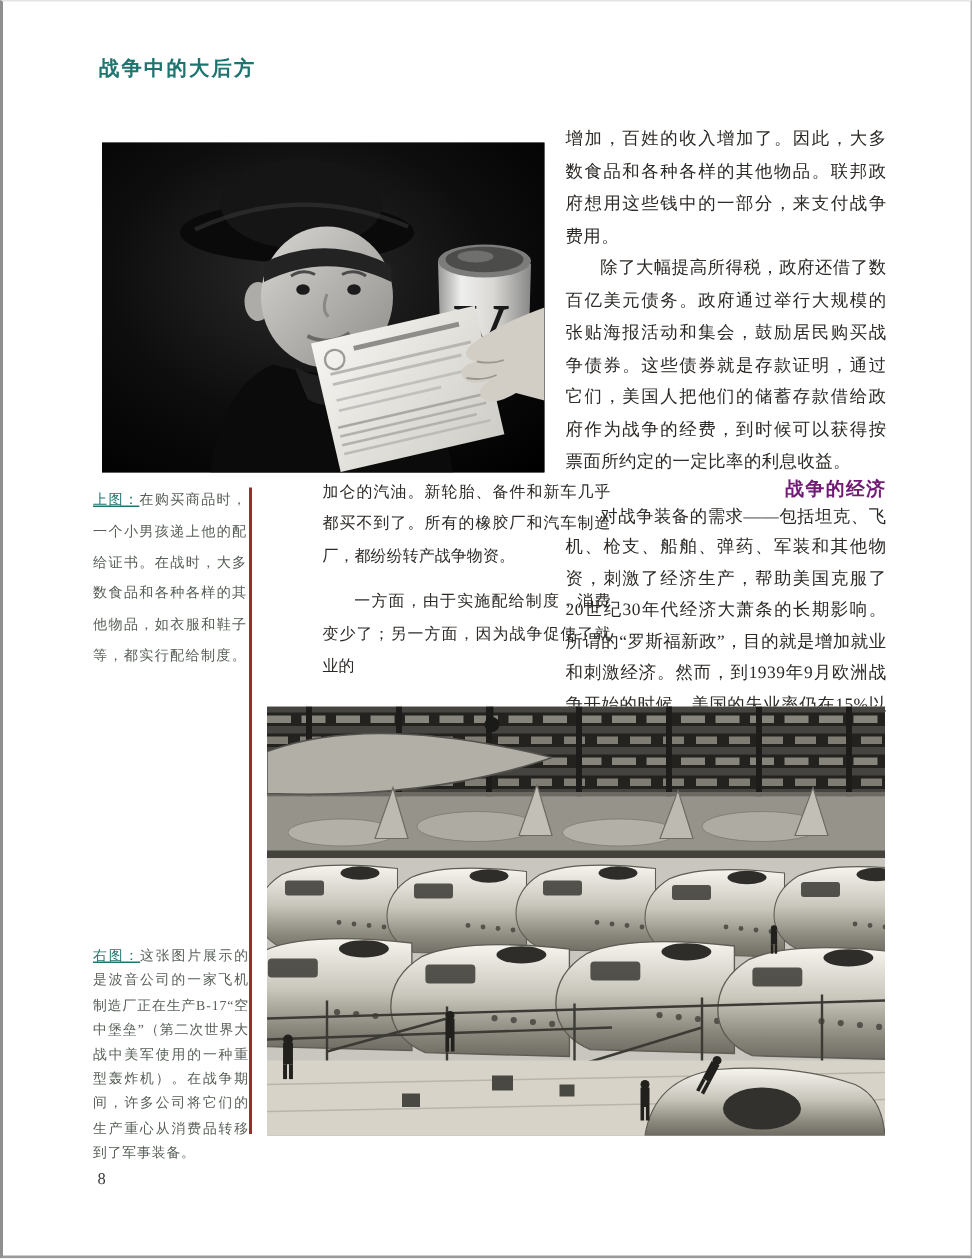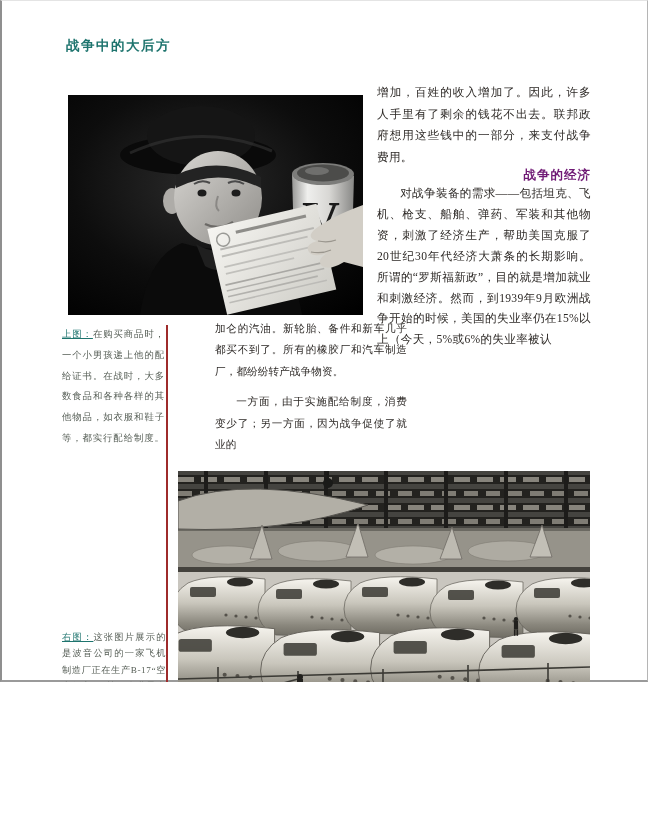--- a/index.html
+++ b/index.html
@@ -1,17 +1,17 @@
 <!DOCTYPE html>
 <html><head>
 <meta charset="utf-8">
 <style>
   html,body{margin:0;padding:0;background:#ffffff;}
   .page{
-    position:relative;width:648px;height:682px;background:#fff;overflow:hidden;
+    position:relative;width:648px;height:839px;background:#fff;overflow:hidden;
     font-family:"Liberation Serif","DejaVu Serif",serif;
   }
   .page-frame{
     position:absolute;inset:0;pointer-events:none;
     border-left:2px solid #8f8f8f;border-right:1px solid #b5b5b5;
     border-bottom:2px solid #9a9a9a;border-top:1px solid #e4e4e4;
   }
   
   .hdr-title{
     position:absolute;left:66px;top:37px;
@@ -130,21 +130,22 @@
   </div>
 
   <div class="red-rule"></div>
 
   <div class="col col-middle">
     <p>加仑的汽油。新轮胎、备件和新车几乎都买不到了。所有的橡胶厂和汽车制造厂，都纷纷转产战争物资。</p>
     <p class="indent para-after-heading">一方面，由于实施配给制度，消费变少了；另一方面，因为战争促使了就业的</p>
   </div>
 
   <div class="col col-right">
-    <p>增加，百姓的收入增加了。因此，许多人手里有了剩余的钱花不出去。联邦政府想用这些钱中的一部分，来支付战争费用。</p>
+    <p>增加，百姓的收入增加了。因此，大多数食品和各种各样的其他物品。联邦政府想用这些钱中的一部分，来支付战争费用。</p>
+    <p class="indent">除了大幅提高所得税，政府还借了数百亿美元债务。政府通过举行大规模的张贴海报活动和集会，鼓励居民购买战争债券。这些债券就是存款证明，通过它们，美国人把他们的储蓄存款借给政府作为战争的经费，到时候可以获得按票面所约定的一定比率的利息收益。</p>
     <p class="red-heading">战争的经济</p>
     <p class="indent para-after-heading">对战争装备的需求——包括坦克、飞机、枪支、船舶、弹药、军装和其他物资，刺激了经济生产，帮助美国克服了20世纪30年代经济大萧条的长期影响。所谓的“罗斯福新政”，目的就是增加就业和刺激经济。然而，到1939年9月欧洲战争开始的时候，美国的失业率仍在15%以上（今天，5%或6%的失业率被认</p>
   </div>
 
   <div class="photo-bottom">
     <svg viewBox="0 0 412 286" role="img">
       <defs>
         <linearGradient id="g-fus" x1="0" y1="0" x2="0" y2="1">
           <stop offset="0%" stop-color="#f6f4ee"></stop>
             <stop offset="45%" stop-color="#c9c6bc"></stop>

